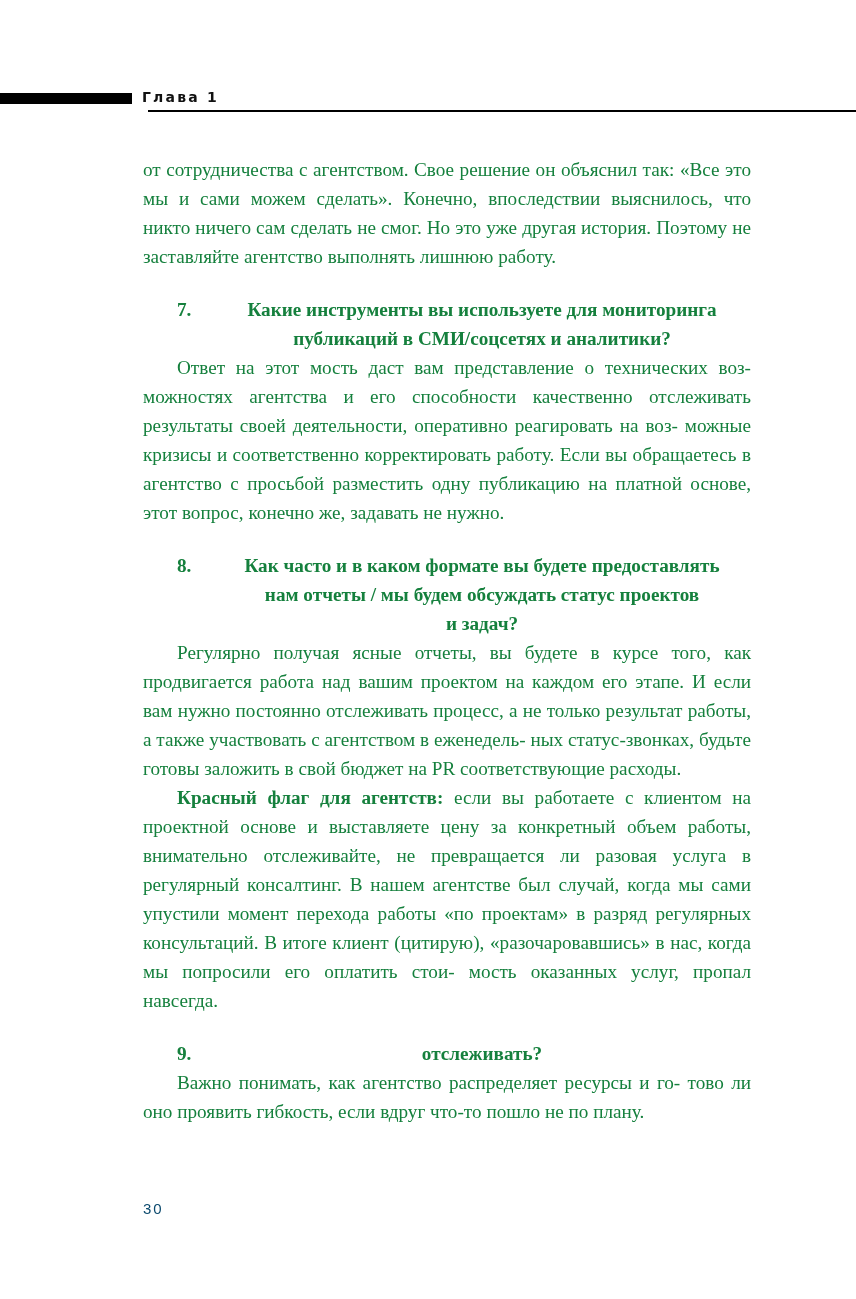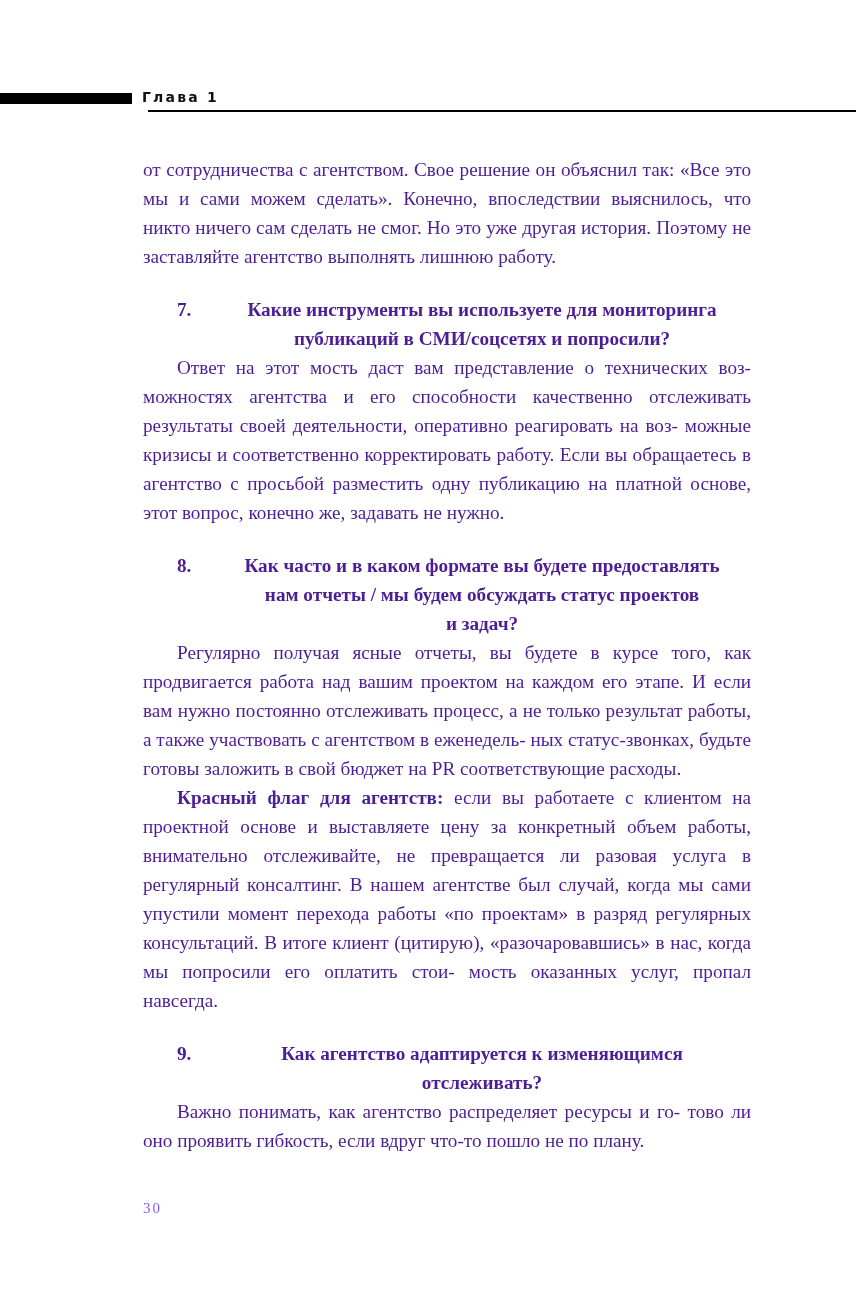--- a/index.html
+++ b/index.html
@@ -1,28 +1,28 @@
 <!DOCTYPE html>
 <html><head>
   <meta charset="utf-8">
   <style>
     html, body { margin: 0; padding: 0; background: #ffffff; }
     body { width: 856px; height: 1299px; position: relative; overflow: hidden; color: #1a1a1a; }
     .header-bar { position: absolute; left: 0; top: 93px; width: 132px; height: 11px; background: #000; }
     .header-label { position: absolute; left: 142px; top: 89px; font-family: "DejaVu Sans", sans-serif; font-weight: bold; font-size: 14px; letter-spacing: 2.2px; color: #111; }
     .header-rule { position: absolute; left: 148px; right: 0; top: 110px; height: 2px; background: #000; }
-    .content { position: absolute; left: 143px; width: 608px; top: 155px; font-family: "Liberation Serif", serif; font-size: 19.2px; line-height: 29px; color: #4c1d95; }
+    .content { position: absolute; left: 143px; width: 608px; top: 155px; font-family: "Liberation Serif", serif; font-size: 19.2px; line-height: 29px; color: #15803d; }
     .content p { margin: 0; text-align: justify; text-align-last: left; }
     .content p.indent { text-indent: 34px; }
     .q { display: flex; margin-top: 24px; font-weight: bold; }
     .q .num { width: 70px; padding-left: 34px; box-sizing: border-box; flex: none; }
     .q .qtext { flex: 1; }
     .q .qtext span { display: block; text-align: center; }
     .flag { font-weight: bold; }
-    .page-number { position: absolute; left: 143px; top: 1200px; font-family: Liberation Serif, serif; font-size: 15px; letter-spacing: 2px; color: #8b5cf6; }
+    .page-number { position: absolute; left: 143px; top: 1200px; font-family: Liberation Sans, sans-serif; font-size: 15px; letter-spacing: 2px; color: #0c4a6e; }
   </style>
 </head>
 <body>
 
 <div class="header-bar"></div>
 <div class="header-label">Глава 1</div>
 <div class="header-rule"></div>
 
 <div class="content">
 
@@ -30,21 +30,21 @@
     <span>от сотрудничества с агентством. Свое решение он объяснил так: «Все</span>
     <span>это мы и сами можем сделать». Конечно, впоследствии выяснилось,</span>
     <span>что никто ничего сам сделать не смог. Но это уже другая история.</span>
     <span>Поэтому не заставляйте агентство выполнять лишнюю работу.</span>
   </p>
 
   <div class="q">
     <div class="num">7.</div>
     <div class="qtext">
       <span>Какие инструменты вы используете для мониторинга</span>
-      <span>публикаций в СМИ/соцсетях и попросили?</span>
+      <span>публикаций в СМИ/соцсетях и аналитики?</span>
     </div>
   </div>
   <p class="indent">
     <span>Ответ на этот мость даст вам представление о технических воз-</span>
     <span>можностях агентства и его способности качественно отслеживать</span>
     <span>результаты своей деятельности, оперативно реагировать на воз-</span>
     <span>можные кризисы и соответственно корректировать работу. Если вы</span>
     <span>обращаетесь в агентство с просьбой разместить одну публикацию</span>
     <span>на платной основе, этот вопрос, конечно же, задавать не нужно.</span>
   </p>
@@ -72,21 +72,20 @@
     <span>услуга в регулярный консалтинг. В нашем агентстве был случай,</span>
     <span>когда мы сами упустили момент перехода работы «по проектам»</span>
     <span>в разряд регулярных консультаций. В итоге клиент (цитирую),</span>
     <span>«разочаровавшись» в нас, когда мы попросили его оплатить стои-</span>
     <span>мость оказанных услуг, пропал навсегда.</span>
   </p>
 
   <div class="q">
     <div class="num">9.</div>
     <div class="qtext">
-      <span>Как агентство адаптируется к изменяющимся</span>
       <span>отслеживать?</span>
     </div>
   </div>
   <p class="indent">
     <span>Важно понимать, как агентство распределяет ресурсы и го-</span>
     <span>тово ли оно проявить гибкость, если вдруг что-то пошло не по плану.</span>
   </p>
 </div>
 
 <div class="page-number">30</div>

